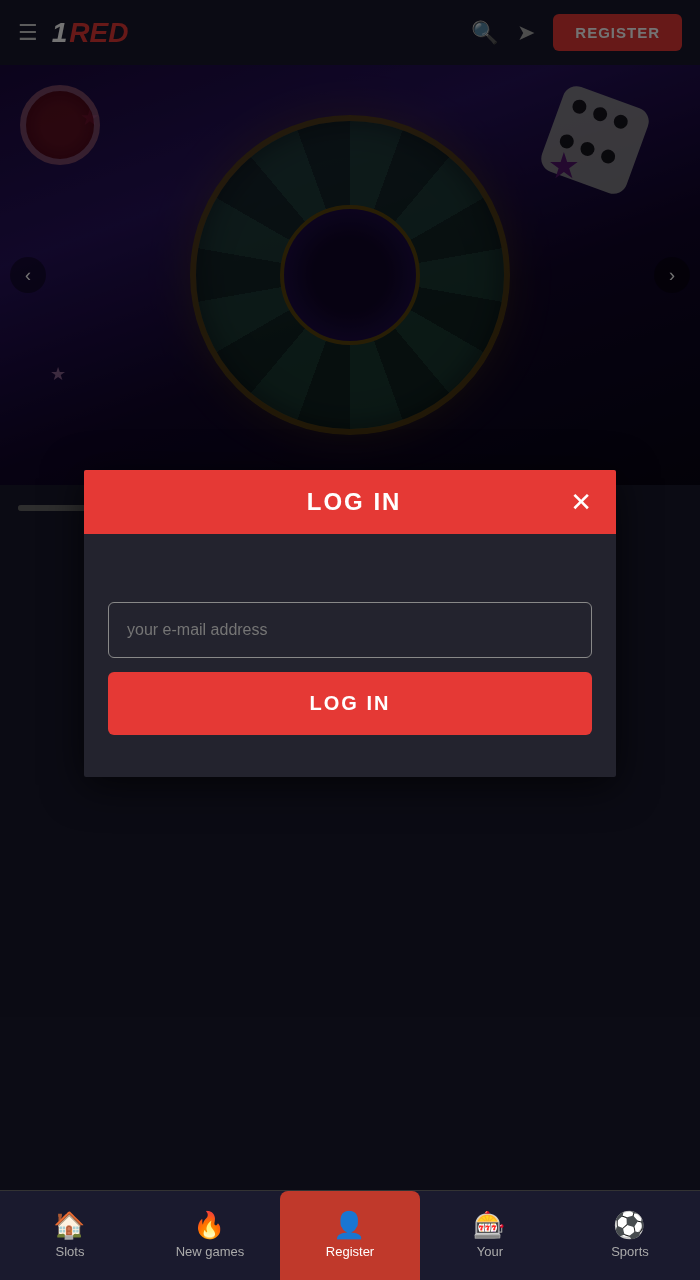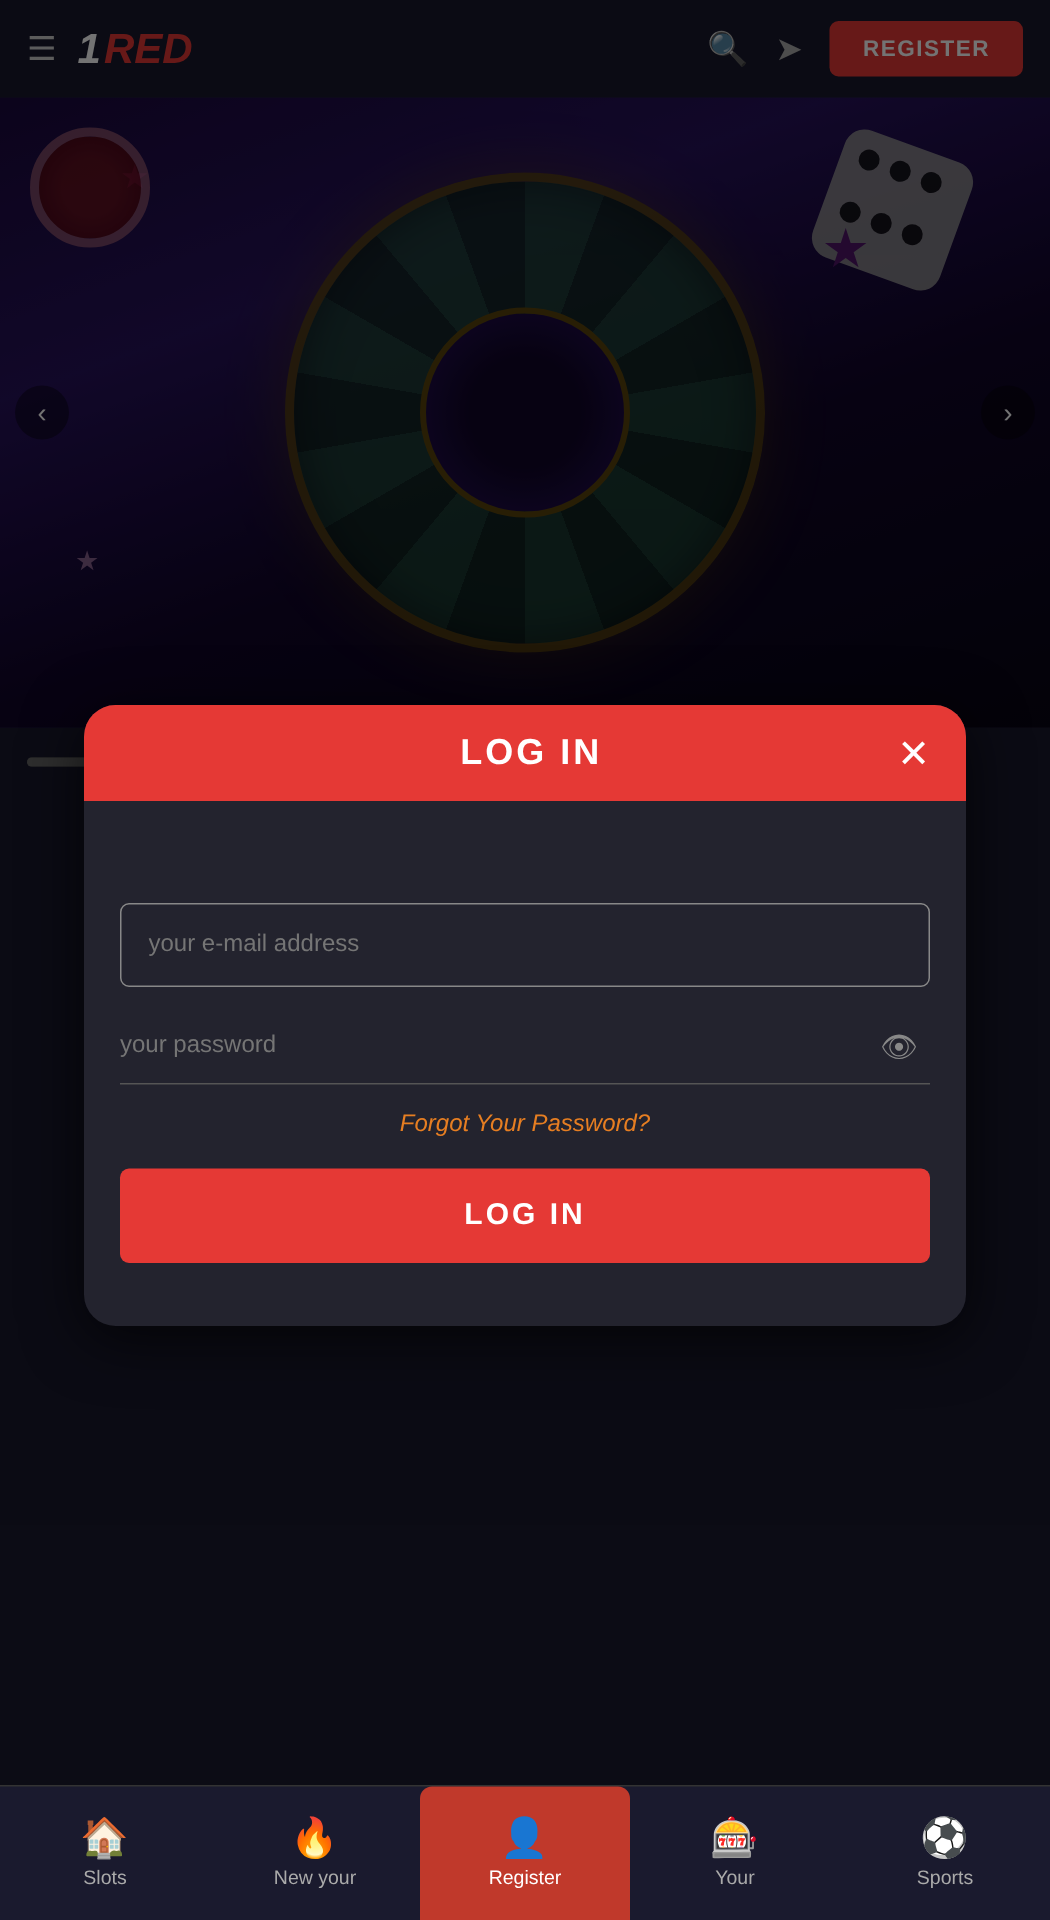--- a/index.html
+++ b/index.html
@@ -208,23 +208,23 @@
       background: rgba(0,0,0,0.55);
       z-index: 100;
       display: flex;
       align-items: flex-start;
       justify-content: center;
       padding-top: 470px;
     }
 
     
     .login-modal {
-      width: 588px;
+      width: 532px;
       background: #23232e;
-      border-radius: 21px;
+      border-radius: 2px;
       overflow: hidden;
       box-shadow: 0 8px 40px rgba(0,0,0,0.7);
     }
     .modal-header {
       background: #e53935;
       padding: 18px 24px;
       display: flex;
       align-items: center;
       justify-content: space-between;
     }
@@ -426,44 +426,39 @@
 
 <div class="modal-overlay">
   <div class="login-modal">
     <div class="modal-header">
       <div style="width:30px;"></div>
       <span class="modal-title">LOG IN</span>
       <button class="modal-close">✕</button>
     </div>
     <div class="modal-body">
       <input class="input-field email-field" type="email" placeholder="your e-mail address" style="">
-      <div class="password-wrapper">
-        <input class="password-field" type="password" placeholder="your password" style="">
-        <span class="eye-icon">👁</span>
-      </div>
-      <a class="forgot-link">Forgot Your Password?</a>
       <button class="login-btn">LOG IN</button>
     </div>
   </div>
 </div>
 
 <div class="content-area">
   <div class="progress-bar">
     <div class="progress-fill"></div>
   </div>
 </div>
 
 <nav class="bottom-nav">
   <div class="nav-item">
     <span class="nav-icon">🏠</span>
     <span class="nav-label">Slots</span>
   </div>
   <div class="nav-item">
     <span class="nav-icon">🔥</span>
-    <span class="nav-label">New your</span>
+    <span class="nav-label">New games</span>
   </div>
   <div class="nav-item active">
     <span class="nav-icon">👤</span>
     <span class="nav-label">Register</span>
   </div>
   <div class="nav-item">
     <span class="nav-icon">🎰</span>
     <span class="nav-label">Your</span>
   </div>
   <div class="nav-item">

